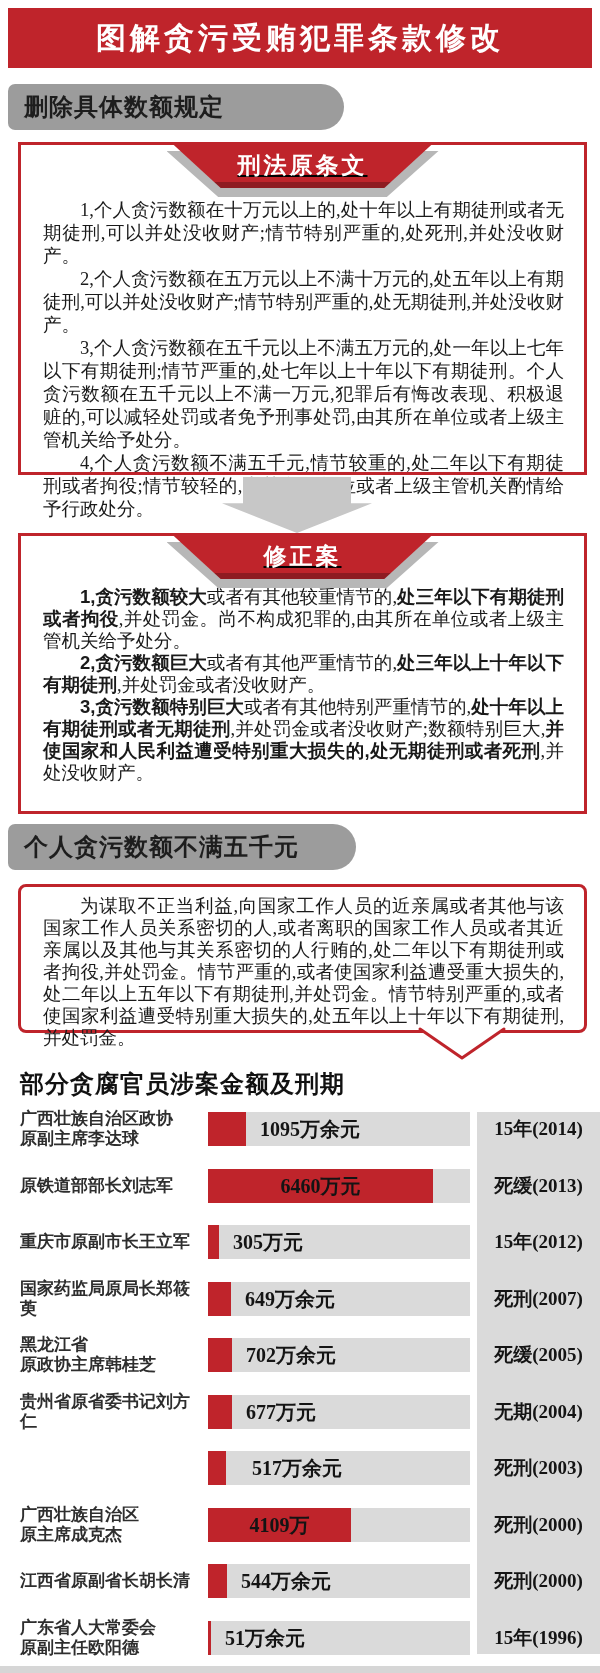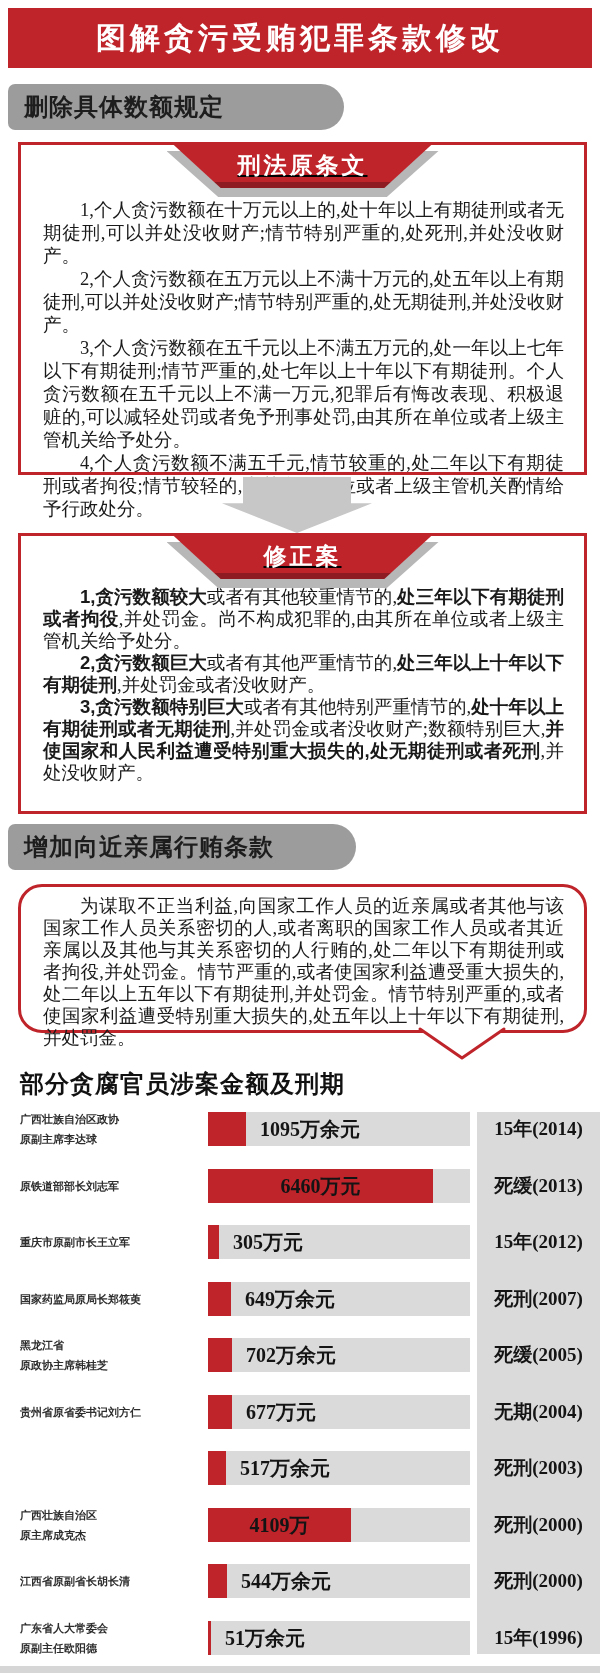--- a/index.html
+++ b/index.html
@@ -41,35 +41,35 @@
   #box2 .box-content{padding-top:50px;line-height:22px;}
   .box-content p{margin:0;text-indent:2em;}
   .em{font-family:"Liberation Sans","DejaVu Sans",sans-serif;font-weight:bold;}
 
   
   .arrow-down{position:absolute;left:222px;top:477px;width:150px;height:56px;background:#c7c7c7;
               clip-path:polygon(14% 0,86% 0,86% 47%,100% 47%,50% 100%,0 47%,14% 47%);}
 
   
   .bubble{position:absolute;left:18px;top:884px;width:569px;height:149px;
-          border:3px solid #bf242b;border-radius:24px;box-sizing:border-box;
+          border:3px solid #bf242b;border-radius:8px;box-sizing:border-box;
           background:#ffffff;padding:8px 20px 0 22px;}
   .bubble p{margin:0;text-indent:2em;font-family:"Liberation Serif","DejaVu Serif",serif;
             font-size:18.5px;line-height:22px;color:#1a1a1a;text-align:justify;}
   .bubble-tail{position:absolute;left:416px;top:1027px;width:92px;height:38px;}
 
   
   .chart-title{position:absolute;left:20px;top:1068px;margin:0;
                font-family:"Liberation Serif","DejaVu Serif",serif;
                font-weight:bold;font-size:24px;color:#111;letter-spacing:1px;}
   .chart{position:absolute;left:0;top:1112px;width:600px;height:548px;}
   .right-band{position:absolute;left:477px;top:0;width:123px;height:542px;background:#dadada;}
   .crow{position:absolute;left:0;width:600px;height:34px;}
   .cname{position:absolute;left:20px;top:0;width:186px;height:34px;display:flex;
-         flex-direction:column;justify-content:center;font-size:11px;font-weight:600;
+         flex-direction:column;justify-content:center;font-size:17px;font-weight:600;
          color:#2e2e2e;line-height:20px;white-space:pre-line;}
   .ctrack{position:absolute;left:208px;top:0;width:262px;height:34px;background:#dadada;}
   .cbar{position:absolute;left:0;top:0;height:34px;background:#bf242b;}
   .camount{position:absolute;top:0;height:34px;display:flex;align-items:center;
            font-family:"Liberation Serif","DejaVu Serif",serif;font-weight:bold;
            font-size:20px;color:#141414;white-space:nowrap;}
   .camount.inside{justify-content:center;}
   .csent{position:absolute;left:477px;top:0;width:123px;height:34px;display:flex;
          align-items:center;justify-content:center;
          font-family:"Liberation Serif","DejaVu Serif",serif;font-weight:bold;
@@ -115,21 +115,21 @@
       </div>
     </div>
     <div class="box-content" id="box2-content">
         <p><span class="em">1,贪污数额较大</span><span>或者有其他较重情节的,</span><span class="em">处三年以下有期徒刑或者拘役</span><span>,并处罚金。尚不构成犯罪的,由其所在单位或者上级主管机关给予处分。</span></p>
         <p><span class="em">2,贪污数额巨大</span><span>或者有其他严重情节的,</span><span class="em">处三年以上十年以下有期徒刑</span><span>,并处罚金或者没收财产。</span></p>
         <p><span class="em">3,贪污数额特别巨大</span><span>或者有其他特别严重情节的,</span><span class="em">处十年以上有期徒刑或者无期徒刑</span><span>,并处罚金或者没收财产;数额特别巨大,</span><span class="em">并使国家和人民利益遭受特别重大损失的,处无期徒刑或者死刑</span><span>,并处没收财产。</span></p>
       </div>
   </section>
 
   <div class="slabel" id="label2">
-    <span>增加向近亲属行贿条款</span>
+    <span>个人贪污数额不满五千元</span>
   </div>
 
   <section class="bubble">
     <p>为谋取不正当利益,向国家工作人员的近亲属或者其他与该国家工作人员关系密切的人,或者离职的国家工作人员或者其近亲属以及其他与其关系密切的人行贿的,处二年以下有期徒刑或者拘役,并处罚金。情节严重的,或者使国家利益遭受重大损失的,处二年以上五年以下有期徒刑,并处罚金。情节特别严重的,或者使国家利益遭受特别重大损失的,处五年以上十年以下有期徒刑,并处罚金。</p>
   </section>
   <svg class="bubble-tail" viewBox="0 0 92 38" xmlns="http://www.w3.org/2000/svg">
     <path d="M4,2 L46,31 L88,2 Z" fill="#ffffff" stroke="none"></path>
     <path d="M4,2 L46,31 L88,2" fill="none" stroke="#bf242b" stroke-width="3" stroke-linecap="round" stroke-linejoin="round"></path>
   </svg>
 
@@ -183,21 +183,21 @@
         <div class="cname">贵州省原省委书记刘方仁</div>
         <div class="ctrack">
           <div class="cbar" style="width: 24px;"></div>
           <div class="camount" style="left: 38px;">677万元</div>
         </div>
         <div class="csent">无期(2004)</div>
       </div>
       <div class="crow" style="top: 339px;">
         <div class="ctrack">
           <div class="cbar" style="width: 18px;"></div>
-          <div class="camount" style="left: 32px;">517万余元</div>
+          <div class="camount" style="left: 44px;">517万余元</div>
         </div>
         <div class="csent">死刑(2003)</div>
       </div>
       <div class="crow" style="top: 396px;">
         <div class="cname">广西壮族自治区
 原主席成克杰</div>
         <div class="ctrack">
           <div class="cbar" style="width: 143px;"></div>
           <div class="camount inside" style="left: 0px; width: 143px;">4109万</div>
         </div>

